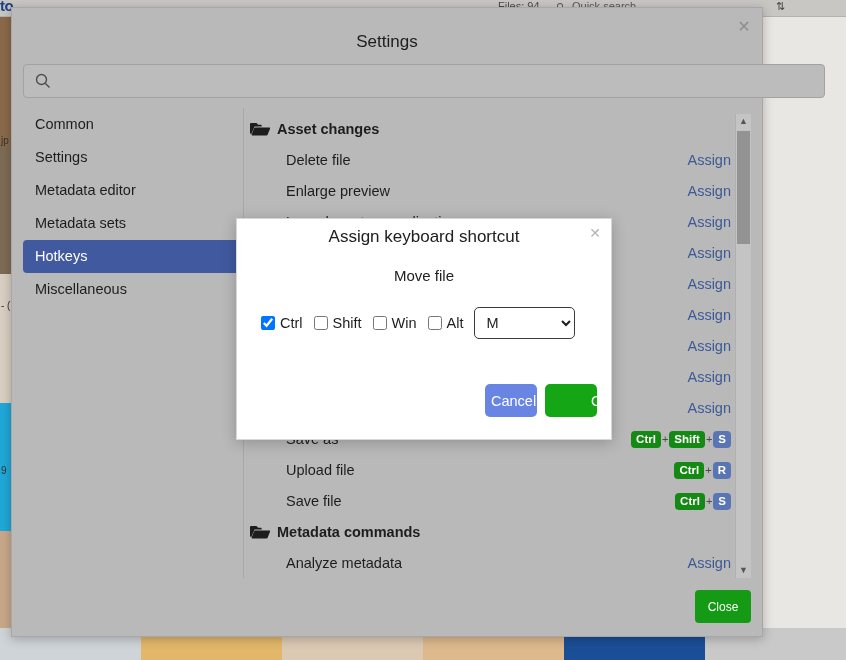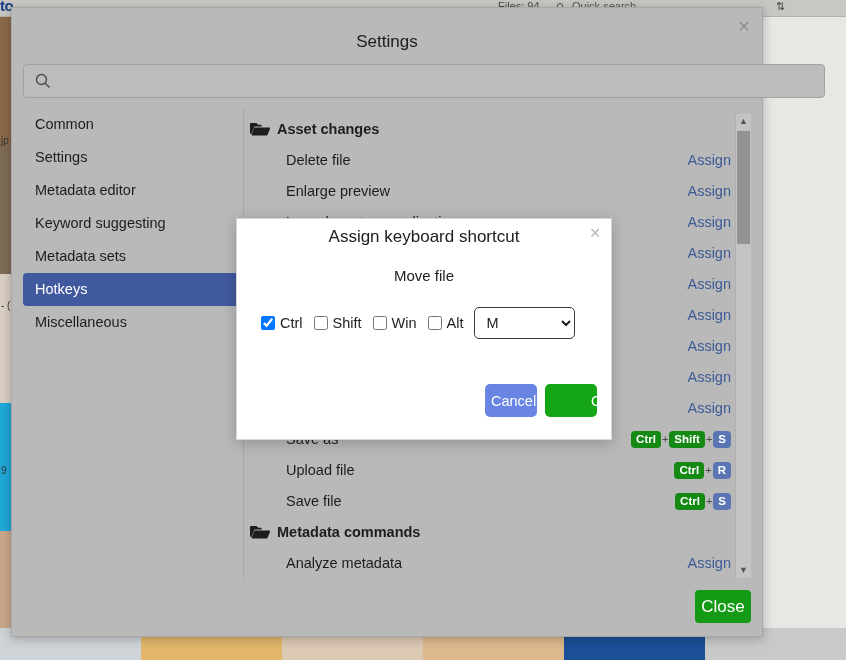--- a/index.html
+++ b/index.html
@@ -194,21 +194,21 @@
   }
 
   
   #settings-close-btn {
     position: absolute; right: 11px; bottom: 13px;
     width: 56px; height: 33px;
     background: #149a14;
     color: #fff;
     border: none; border-radius: 4px;
     font-family: "Liberation Sans", sans-serif;
-    font-size: 17px;
+    font-size: 12px;
     cursor: pointer;
   }
 
   
   #assign-modal {
     position: absolute;
     left: 236px; top: 218px;
     width: 376px; height: 222px;
     background: #ffffff;
     border: 1px solid #d6d6d6;
@@ -316,21 +316,20 @@
       <circle cx="7.5" cy="7.5" r="5" fill="none" stroke="#4d4d4d" stroke-width="1.4"></circle>
       <line x1="11.2" y1="11.2" x2="15.5" y2="15.5" stroke="#4d4d4d" stroke-width="1.4"></line>
     </svg>
     <input id="settings-search-input" type="text" placeholder="" style="">
   </div>
 
   <div id="settings-sidebar">
       <div class="sidebar-item">Common</div>
       <div class="sidebar-item">Settings</div>
       <div class="sidebar-item">Metadata editor</div>
-      <div class="sidebar-item">Keyword suggesting</div>
       <div class="sidebar-item">Metadata sets</div>
       <div class="sidebar-item selected" style="background: rgb(65, 89, 159);">Hotkeys</div>
       <div class="sidebar-item">Miscellaneous</div>
     </div>
 
   <div id="hotkey-panel">
     <div id="hotkey-list">
         <div class="hk-row hk-group"><span><svg class="hk-folder-icon" viewBox="0 0 20 14">
               <path d="M0 2.2c0-.8.5-1.3 1.2-1.3h5.3l1.7 1.9h2.4c.7 0 1.1.4 1.1 1.1v.6H4.6L1.3 11.9H1c-.6 0-1-.5-1-1.1z" fill="#1d1d1d"></path>
               <path d="M5.2 5.6h14.2c.6 0 .9.5.7 1l-2.5 6.1c-.2.5-.6.8-1.1.8H2.3c-.6 0-.9-.5-.7-1L4 6.4c.2-.5.6-.8 1.2-.8z" fill="#1d1d1d"></path>

